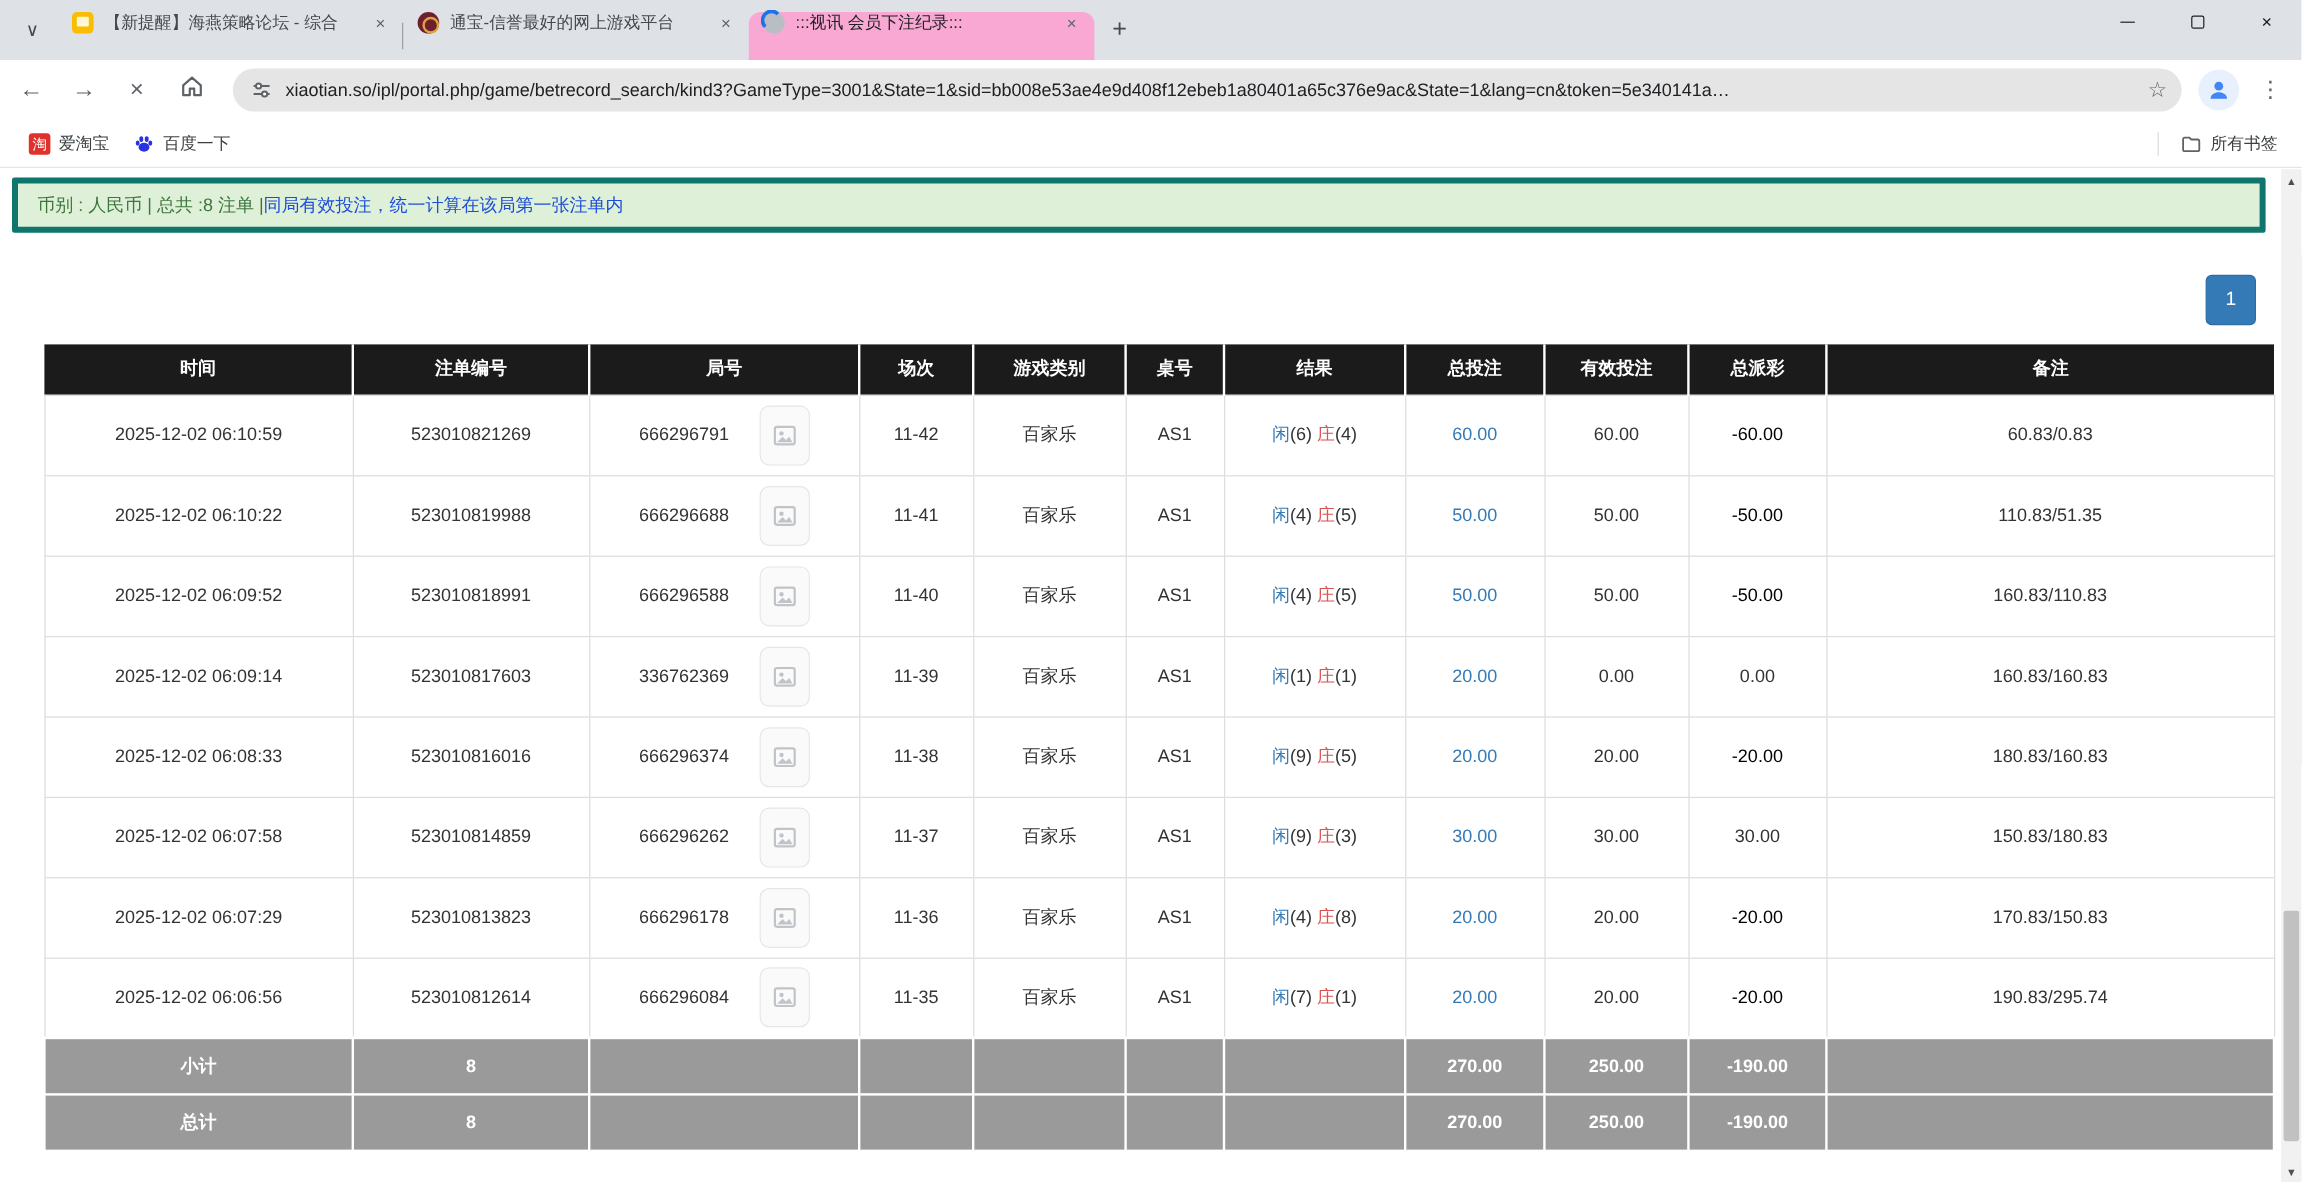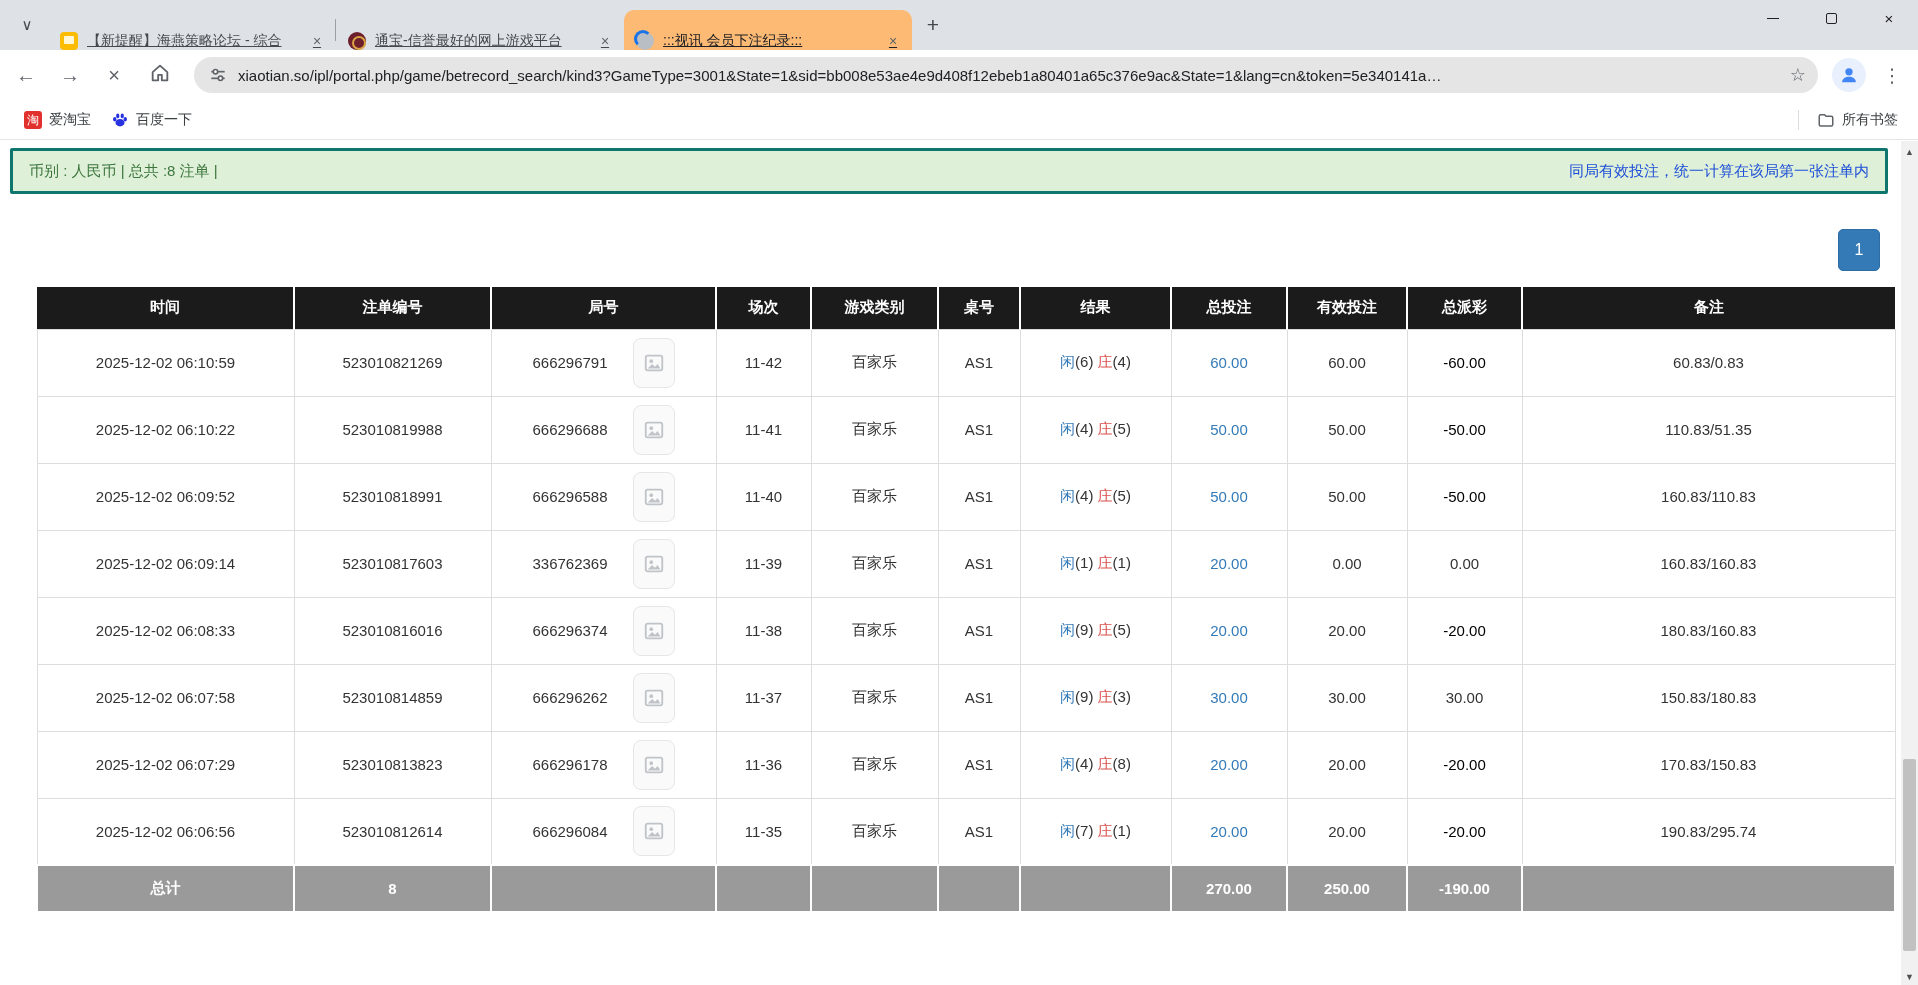--- a/index.html
+++ b/index.html
@@ -2,24 +2,24 @@
 <html><head>
 <meta charset="utf-8">
 <style>
   * { margin:0; padding:0; box-sizing:border-box; }
   html,body { width:1918px; height:985px; overflow:hidden; }
   body { font-family:"Liberation Sans","DejaVu Sans",sans-serif; background:#fff; position:relative; }
 
   
   .tabstrip { position:absolute; left:0; top:0; width:1918px; height:50px; background:#dee1e6; display:flex; align-items:flex-end; padding-left:10px; }
   .tab-search { width:30px; height:30px; margin:0 6px 10px 2px; border:none; background:transparent; border-radius:50%; color:#45494d; font-size:15px; cursor:pointer; }
-  .tab { width:288px; height:40px; display:flex; align-items:flex-end; gap:9px; padding:0 10px 0 12px; border-radius:10px 10px 0 0; position:relative; cursor:pointer;text-decoration:underline; }
+  .tab { width:288px; height:40px; display:flex; align-items:flex-start; gap:9px; padding:0 10px 0 12px; border-radius:10px 10px 0 0; position:relative; cursor:pointer; }
   .tab.inactive { color:#45494d; }
   .tab.inactive + .tab.inactive::before { content:""; position:absolute; left:-1px; top:9px; height:22px; width:1px; background:#9aa0a6; }
-  .tab.active { background:#fdba74; color:#202124; }
+  .tab.active { background:#f9a8d4; color:#202124; }
   .tab-title { flex:1; font-size:14px; white-space:nowrap; overflow:hidden; }
   .tab-close { width:18px; height:18px; border:none; background:transparent; border-radius:50%; font-size:14px; line-height:18px; color:#5f6368; cursor:pointer; flex:none; }
   .new-tab { width:30px; height:30px; margin:0 0 10px 6px; border:none; background:transparent; border-radius:50%; font-size:21px; color:#45494d; cursor:pointer; }
   .favicon { width:18px; height:18px; flex:none; border-radius:4px; position:relative; }
   .fav-forum { background:#fbbc04; border-radius:4px; }
   .fav-forum::after { content:""; position:absolute; left:4px; top:4px; width:10px; height:8px; background:#fff7d6; border-radius:1px; }
   .fav-tongbao { background:#6d1f2c; border-radius:50%; }
   .fav-tongbao::after { content:""; position:absolute; left:4px; top:4px; width:10px; height:10px; border:2px solid #d9a441; border-radius:50%; }
   .fav-video { background:#b9bec4; border-radius:50%; }
   .fav-video::after { content:""; position:absolute; left:-2px; top:-2px; width:12px; height:12px; border:3px solid transparent; border-top-color:#1a73e8; border-left-color:#1a73e8; border-radius:50%; }
@@ -40,21 +40,21 @@
 
   
   .bookmarks { position:absolute; left:0; top:100px; width:1918px; height:40px; background:#fff; border-bottom:1px solid #e3e6e9; display:flex; align-items:center; padding:0 10px 0 14px; }
   .bm-item { display:flex; align-items:center; gap:7px; border:none; background:transparent; font-size:14px; color:#3c4043; cursor:pointer; padding:5px 10px; border-radius:6px; }
   .bm-ico-taobao { width:18px; height:18px; background:#e0312c; border-radius:3px; color:#fff; font-size:12px; line-height:18px; text-align:center; }
   .bm-spacer { flex:1; }
   .bm-divider { width:1px; height:20px; background:#dadce0; margin:0 8px; }
 
   
   .content { position:absolute; left:0; top:141px; width:1901px; height:844px; background:#fff; }
-  .alert-bar { position:absolute; left:10px; top:7px; width:1878px; height:46px; background:#dff0d8; border:3px solid #0f766e; border-radius:2px; display:flex; align-items:center; justify-content:space-between; padding:0 16px; }
+  .alert-bar { position:absolute; left:10px; top:7px; width:1878px; height:46px; background:#dff0d8; border:5px solid #0f766e; border-radius:2px; display:flex; align-items:center; padding:0 16px; }
   .alert-left { color:#3c763d; font-size:15px; }
   .alert-right { color:#1d4ed8; font-size:15px; }
   .page-btn { position:absolute; top:88px; right:21px; width:42px; height:42px; background:#337ab7; border:1px solid #2e6da4; border-radius:5px; color:#fff; font-size:16px; cursor:pointer; }
 
   table.bets { position:absolute; left:36px; top:146px; width:1858px; border-collapse:collapse; table-layout:fixed; font-size:15px; color:#333; }
   table.bets thead th { background:#1b1b1b; color:#fff; font-weight:bold; height:42px; border-right:2px solid #fff; text-align:center; }
   table.bets thead th:last-child { border-right:none; }
   table.bets tbody td { height:67px; text-align:center; border:1px solid #ddd; background:#fff; }
   table.bets .sum-row td { height:47px; background:#9a9a9a; color:#fff; font-weight:bold; border:2px solid #fff; text-align:center; }
   .val-blue { color:#337ab7; cursor:pointer; }
@@ -370,20 +370,33 @@
           <td>11-35</td>
           <td>百家乐</td>
           <td>AS1</td>
           <td><span class="res-player">闲</span><span>(7)</span> <span class="res-banker">庄</span><span>(1)</span></td>
           <td class="val-blue">20.00</td>
           <td>20.00</td>
           <td class="val-red">-20.00</td>
           <td>190.83/295.74</td>
         </tr>
         <tr class="sum-row">
+          <td>小计</td>
+          <td>8</td>
+          <td></td>
+          <td></td>
+          <td></td>
+          <td></td>
+          <td></td>
+          <td>270.00</td>
+          <td>250.00</td>
+          <td class="val-red">-190.00</td>
+          <td></td>
+        </tr>
+        <tr class="sum-row">
           <td>总计</td>
           <td>8</td>
           <td></td>
           <td></td>
           <td></td>
           <td></td>
           <td></td>
           <td>270.00</td>
           <td>250.00</td>
           <td class="val-red">-190.00</td>

